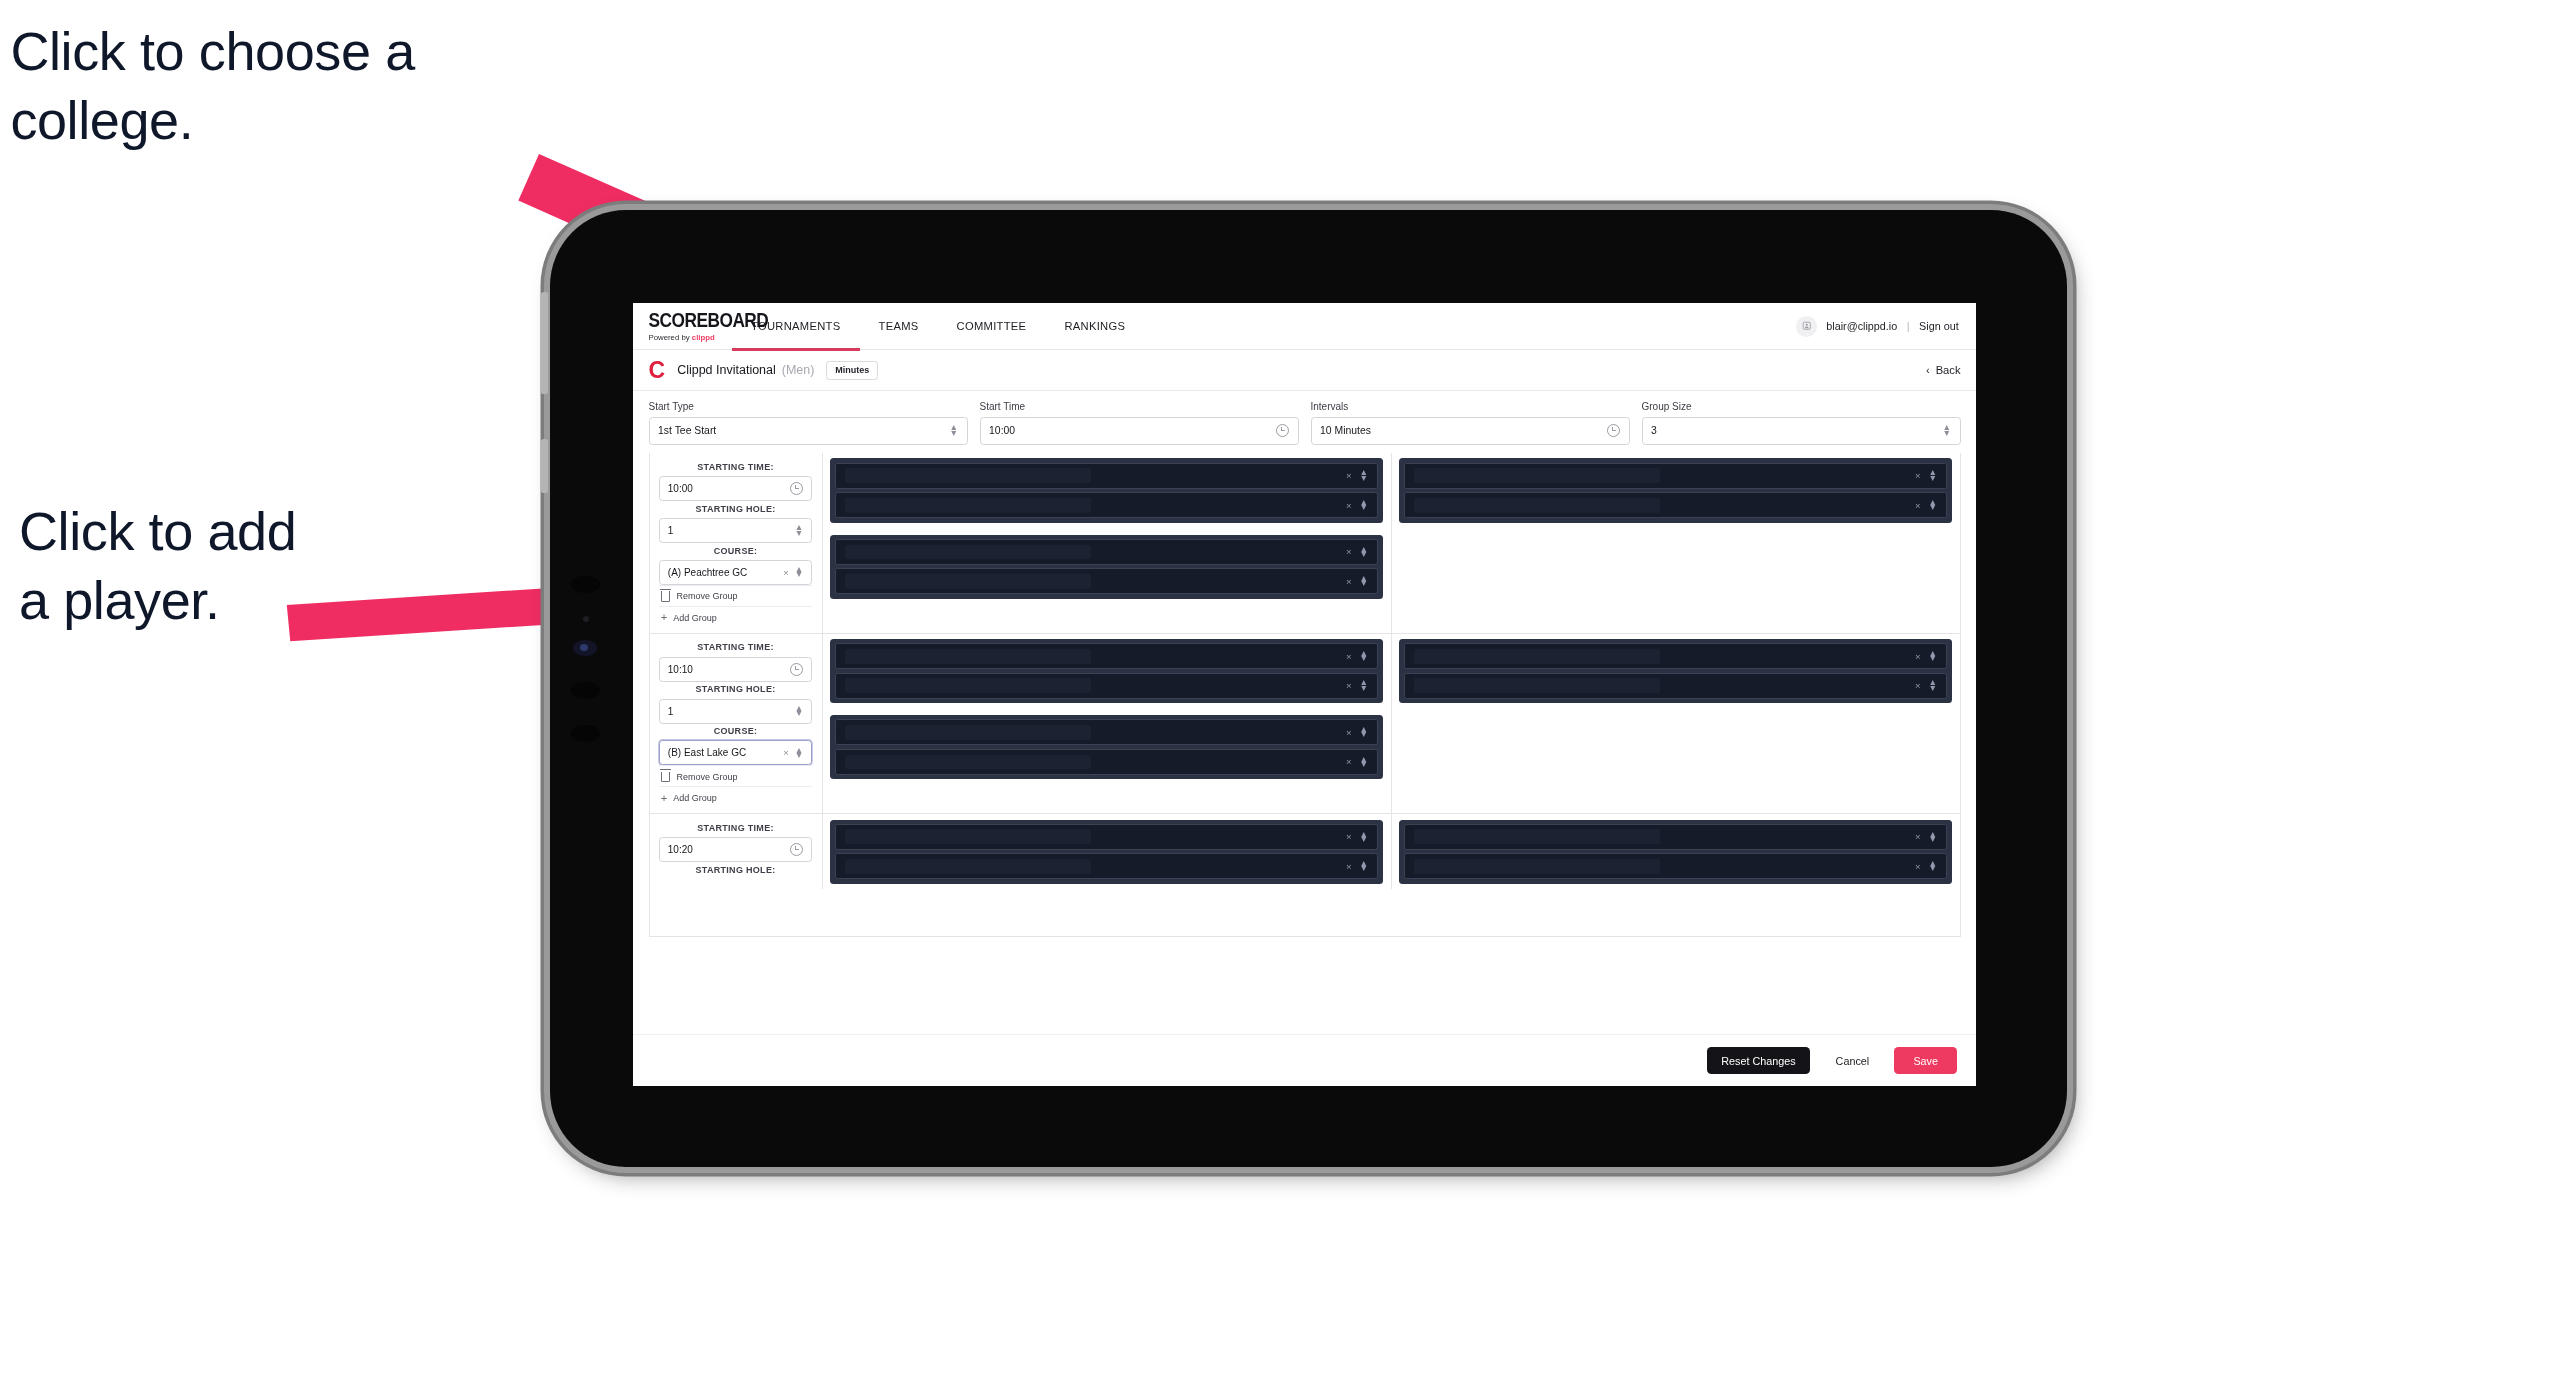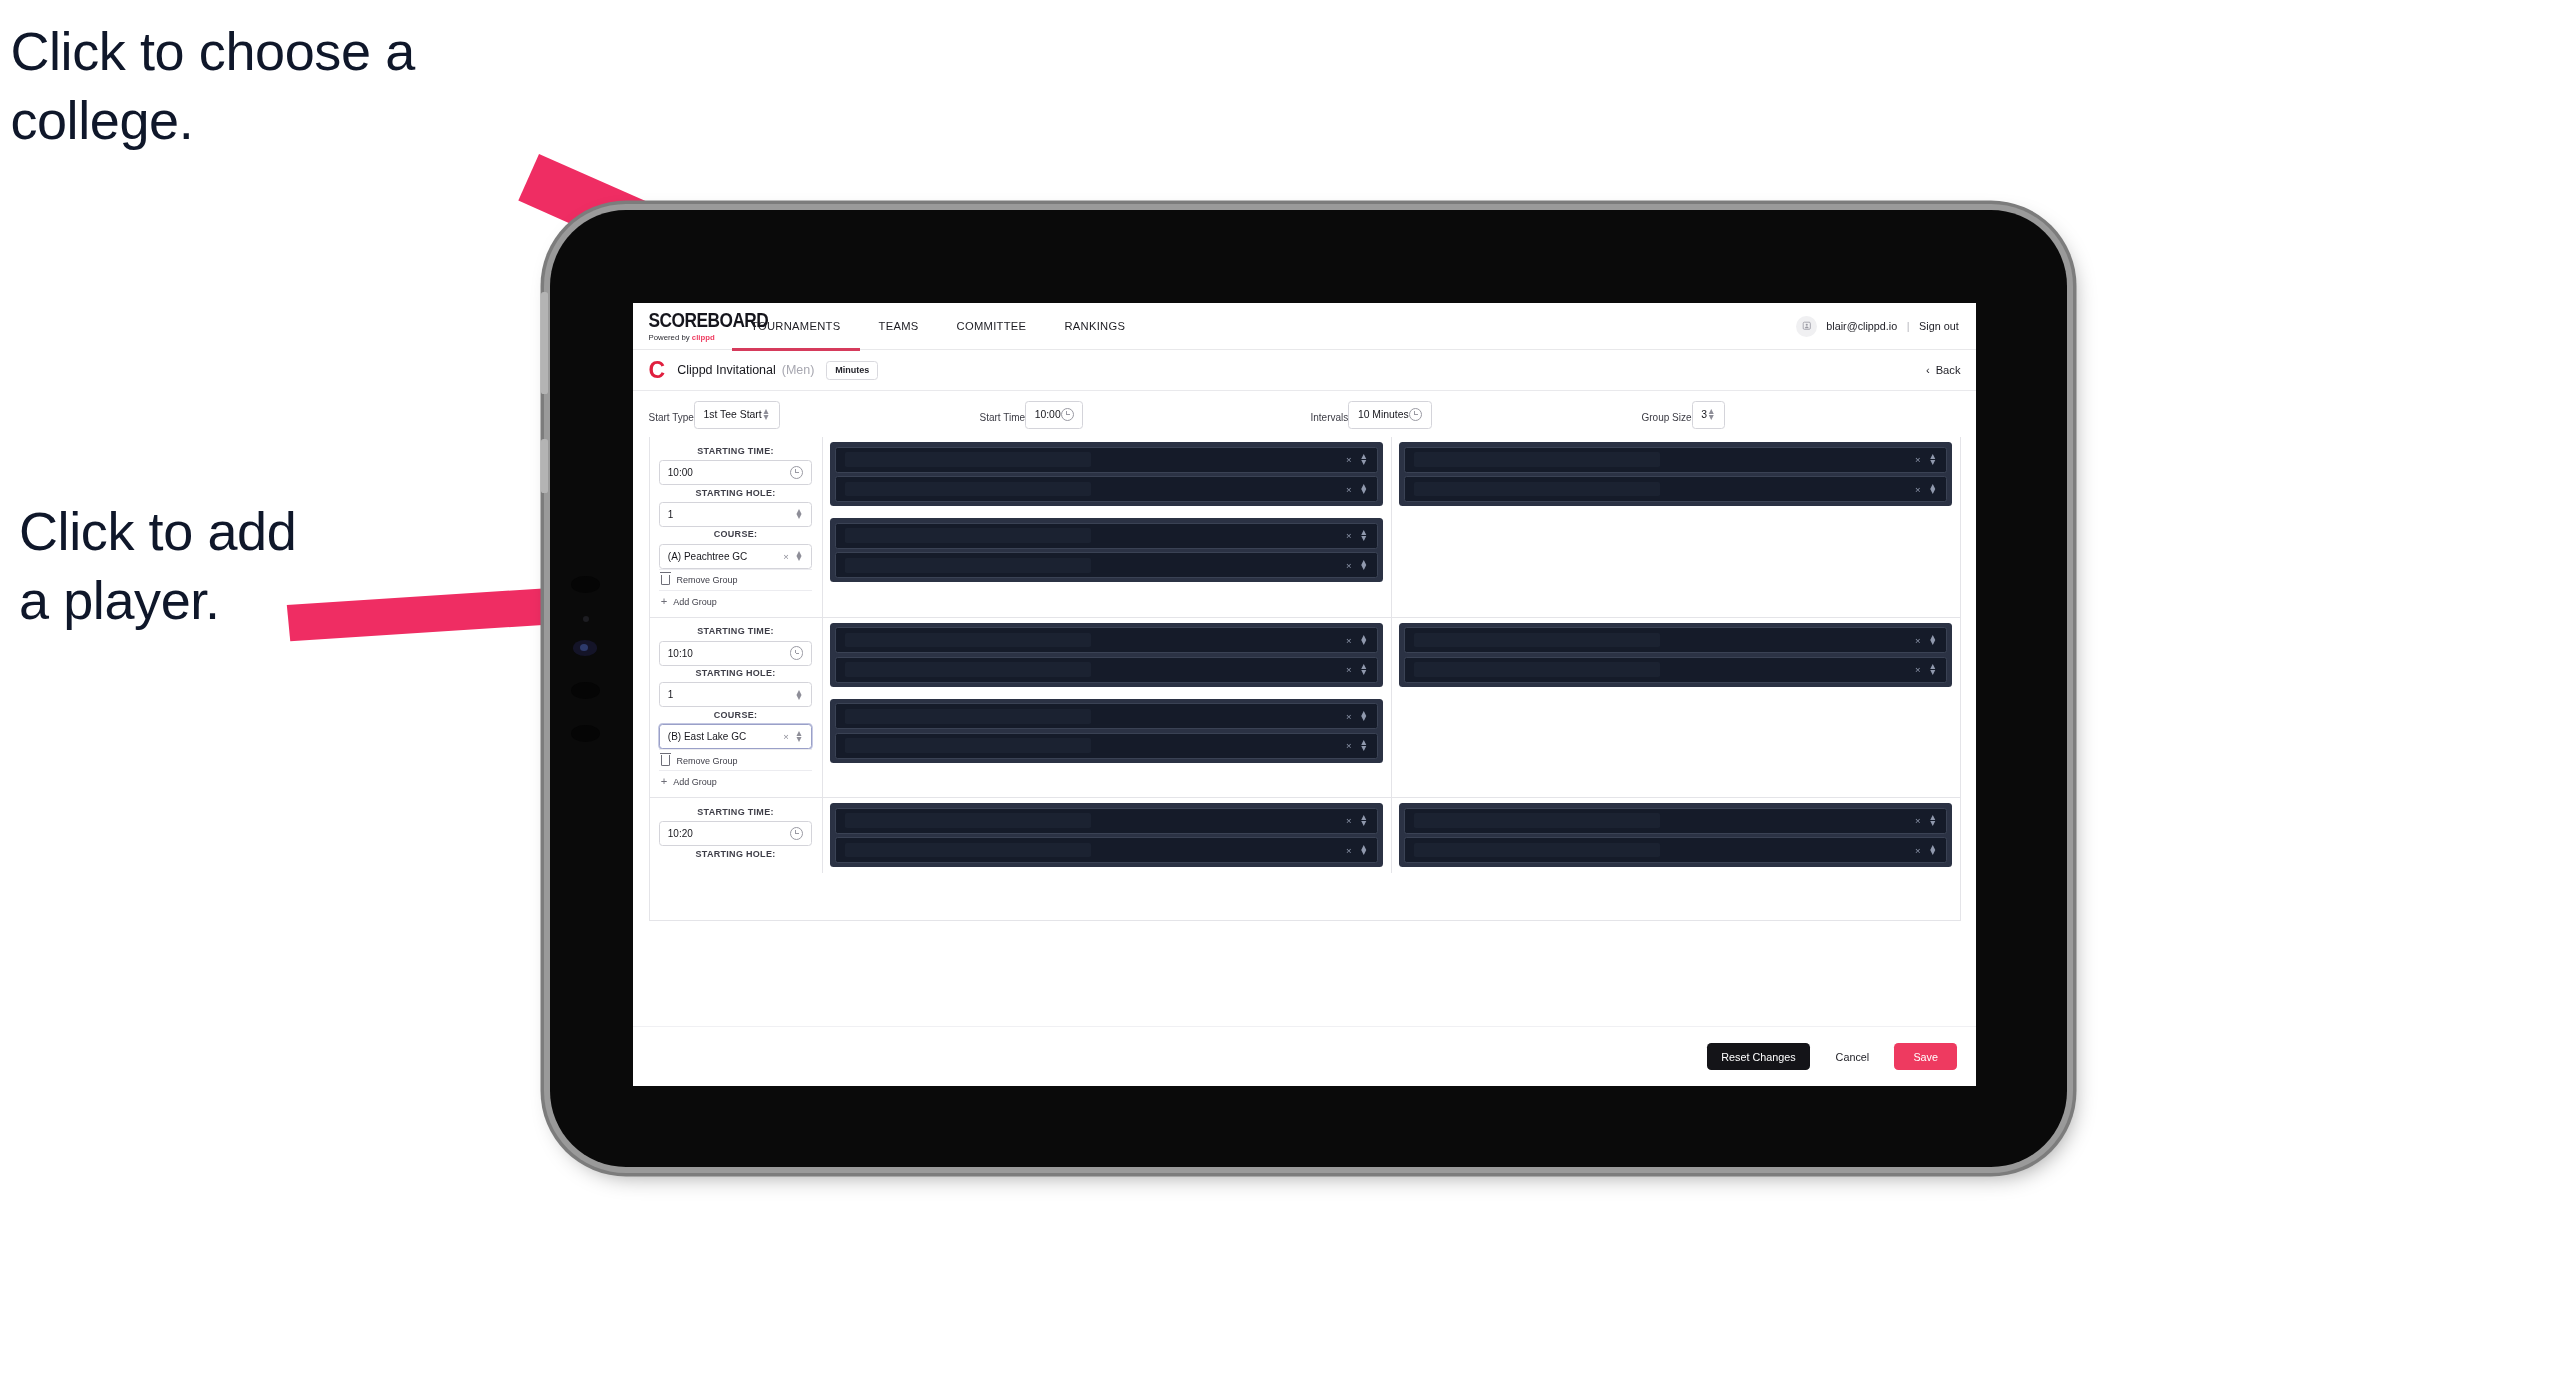--- a/index.html
+++ b/index.html
@@ -109,21 +109,21 @@
   #t-badge{
     margin-left:12px;border:0.9px solid #d9d9de;border-radius:3.5px;
     padding:3.5px 7.8px;font-size:9px;font-weight:bold;color:#25252c;
   }
   #back-btn{
     margin-left:auto;font-size:11.2px;color:#1e1e25;display:flex;align-items:center;gap:6px;cursor:pointer;
   }
 
   
   #controls{display:flex;gap:12px;padding:9.5px 15.5px 8.6px;background:#fff;}
-  .ctl{flex:1;display:flex;flex-direction:row;align-items:flex-end;}
+  .ctl{flex:1;display:flex;flex-direction:column;}
   .ctl-label{font-size:10px;color:#3c3c45;margin-bottom:5.2px;}
   .ctl-field{
     height:26px;border:0.9px solid #d4d4da;border-radius:3.5px;background:#fff;
     display:flex;align-items:center;padding:0 8.6px;
     font-size:10.4px;color:#17171d;position:relative;cursor:pointer;
   }
   .ctl-field .icn{margin-left:auto;color:#8e8e98;font-size:10.4px;display:flex;align-items:center;}
 
   .stepper{display:inline-block;line-height:.62;font-size:8.6px;color:#8e8e98;text-align:center;}
   .clock{
@@ -185,21 +185,21 @@
     display:flex;align-items:center;padding:0 8.6px;position:relative;
   }
   .prow .redact{
     width:47%;height:14.7px;background:#1b2231;border-radius:1.7px;
   }
   .prow .acts{margin-left:auto;display:flex;align-items:center;gap:7.8px;color:#9099ad;font-size:9.5px;}
   .prow .acts .stepper{color:#9099ad;}
 
   
   #footer{
-    position:absolute;left:0;right:0;bottom:0;height:60px;background:#fff;
+    position:absolute;left:0;right:0;bottom:0;height:52px;background:#fff;
     display:flex;align-items:center;justify-content:flex-end;gap:14px;
     padding-right:19px;box-sizing:border-box;border-top:0.9px solid #f0f0f3;
   }
   .btn{font-size:10.8px;border-radius:4.3px;cursor:pointer;display:flex;align-items:center;}
   #btn-reset{background:#141418;color:#fff;padding:7.8px 14.7px;}
   #btn-cancel{background:transparent;color:#1d1d24;padding:7.8px 11.2px;}
   #btn-save{background:#ee3a60;color:#fff;padding:7.8px 19px;}
 </style>
 </head>
 <body>

